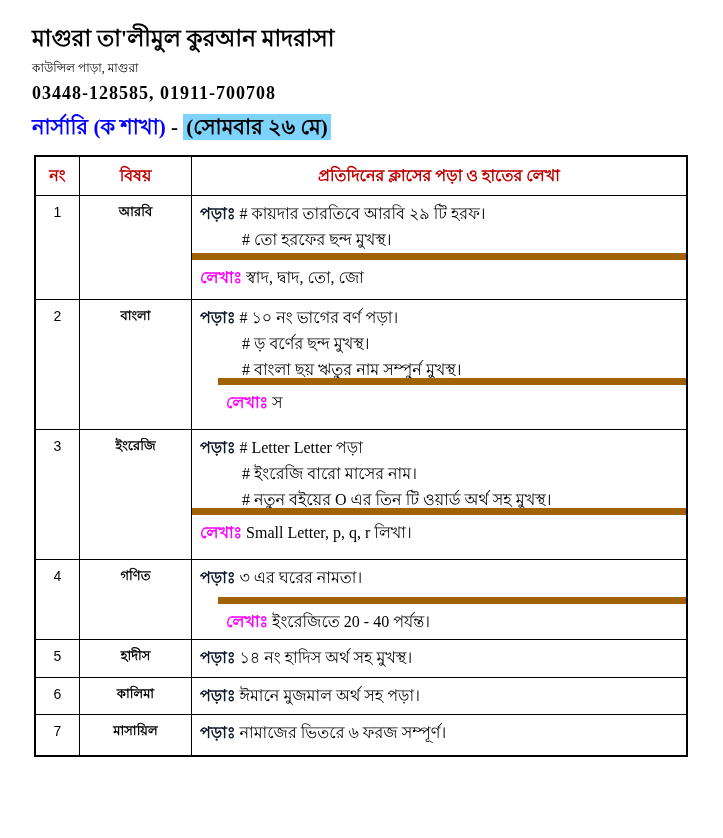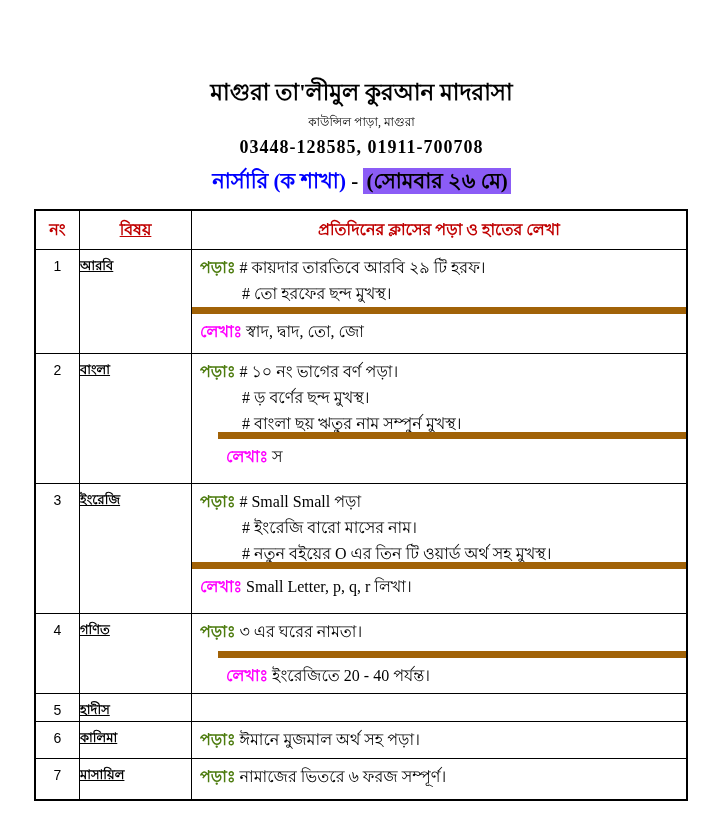--- a/index.html
+++ b/index.html
@@ -4,54 +4,54 @@
 <style>
   * { margin:0; padding:0; box-sizing:border-box; }
   html,body { background:#ffffff; }
   body {
     width:723px; height:838px;
     font-family:"Liberation Serif","DejaVu Serif",serif;
     color:#000;
     position:relative;
     overflow:hidden;
   }
-  .doc-header { margin-top:78px; text-align:center; }
+  .doc-header { margin-top:24px; text-align:left;padding-left:32px; }
   .title-line1 { font-size:23px; font-weight:bold; line-height:1.3; }
   .title-line2 { font-size:12px; margin-top:7px; line-height:1.3; }
   .title-line3 { font-size:18px; font-weight:bold; margin-top:7px; letter-spacing:1px; line-height:1.2; }
   .title-line4 { font-size:21px; font-weight:bold; margin-top:8px; line-height:1.4; }
   .class-name { color:#0000ff; }
   .sep { color:#000; }
-  .date-hl { background:#8b5cf6; color:#000; padding:1px 3px; }
+  .date-hl { background:#7dd3fc; color:#000; padding:1px 3px; }
 
   .tbl {
     margin:13px auto 0 34px;
     width:654px;
     border:2px solid #000;
   }
   .trow { display:flex; }
   .trow + .trow { border-top:1px solid #000; }
   .c1 { width:44px; flex:0 0 44px; border-right:1px solid #000; text-align:center; }
-  .c2 { width:112px; flex:0 0 112px; border-right:1px solid #000; text-align:left;text-decoration:underline; }
+  .c2 { width:112px; flex:0 0 112px; border-right:1px solid #000; text-align:center; }
   .c3 { flex:1 1 auto; min-width:0; }
 
   .hdr-row { min-height:38px; }
   .hdr-cell {
     color:#c00000; font-weight:bold; font-size:16px;
     display:flex; align-items:center; justify-content:center;
     padding:4px 0;
   }
 
   .num-cell { font-size:14px; padding-top:8px; font-family:"Liberation Sans","DejaVu Sans",sans-serif; }
   .subj-cell { font-weight:bold; font-size:13px; padding-top:6px; }
 
   .c3 { display:flex; flex-direction:column; }
   .sect { padding:5px 8px 4px 8px; font-size:16px; line-height:26px; flex:1; }
   .sect.bordered { border-top:7px solid #a16207; }
-  .lbl-pora { color:#4d7c0f; font-weight:bold; }
+  .lbl-pora { color:#0f172a; font-weight:bold; }
   .lbl-lekha { color:#ff00ff; font-weight:bold; }
   .cont-line { margin-left:42px; }
 
   .mh37{min-height:37px;} .mh38{min-height:38px;margin-left:26px;} .mh36{min-height:36px;}
   .mh40{min-height:40px;} .mh57{min-height:57px;} .mh78{min-height:78px;}
 </style>
 </head>
 <body>
 
 <div class="doc-header">
@@ -98,21 +98,21 @@
         <span class="lbl-lekha">লেখাঃ</span> <span>স</span>
       </div>
     </div>
   </div>
 
   <div class="trow">
     <div class="c1 num-cell">3</div>
     <div class="c2 subj-cell">ইংরেজি</div>
     <div class="c3">
       <div class="sect mh78">
-        <div><span class="lbl-pora">পড়াঃ</span> <span># Small  Small পড়া</span></div>
+        <div><span class="lbl-pora">পড়াঃ</span> <span># Letter  Letter পড়া</span></div>
         <div class="cont-line"># ইংরেজি বারো মাসের নাম।</div>
         <div class="cont-line"># নতুন বইয়ের O এর তিন টি ওয়ার্ড অর্থ সহ মুখস্থ।</div>
       </div>
       <div class="sect bordered mh37">
         <span class="lbl-lekha">লেখাঃ</span> <span>Small  Letter, p, q, r লিখা।</span>
       </div>
     </div>
   </div>
 
   <div class="trow">
@@ -124,20 +124,25 @@
       </div>
       <div class="sect bordered mh38">
         <span class="lbl-lekha">লেখাঃ</span> <span>ইংরেজিতে 20 - 40 পর্যন্ত।</span>
       </div>
     </div>
   </div>
 
   <div class="trow">
     <div class="c1 num-cell">5</div>
     <div class="c2 subj-cell">হাদীস</div>
+    <div class="c3">
+      <div class="sect mh37">
+        <div><span class="lbl-pora">পড়াঃ</span> <span>১৪ নং হাদিস অর্থ সহ মুখস্থ।</span></div>
+      </div>
+    </div>
   </div>
 
   <div class="trow">
     <div class="c1 num-cell">6</div>
     <div class="c2 subj-cell">কালিমা</div>
     <div class="c3">
       <div class="sect mh36">
         <div><span class="lbl-pora">পড়াঃ</span> <span>ঈমানে মুজমাল অর্থ সহ পড়া।</span></div>
       </div>
     </div>

